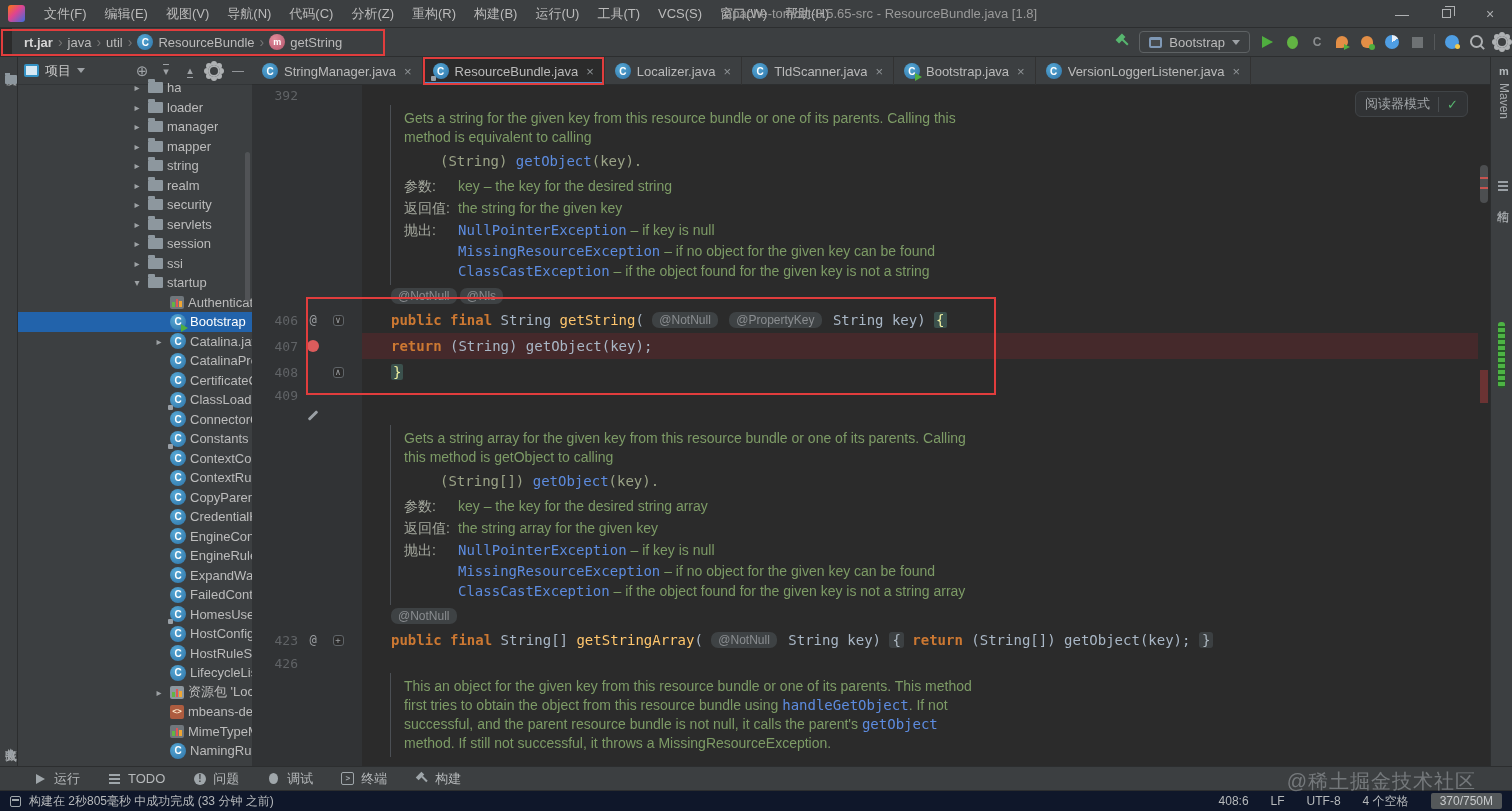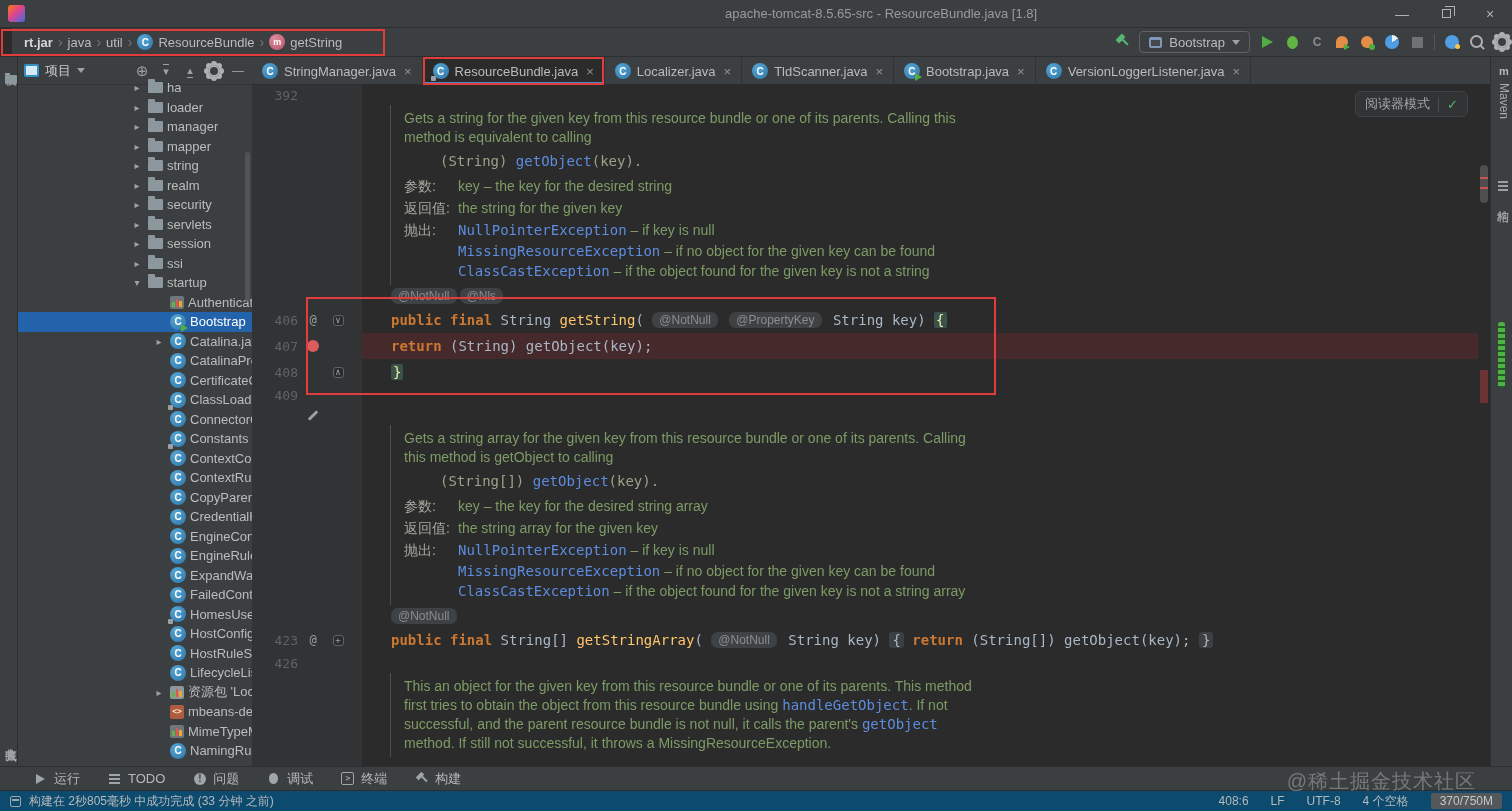--- a/index.html
+++ b/index.html
@@ -161,40 +161,55 @@
   .bic{width:13px;height:13px;position:relative;display:inline-flex;align-items:center;justify-content:center;flex:none;}
   .bic-run::before{content:'';border-left:9px solid #9fa6aa;border-top:5px solid transparent;border-bottom:5px solid transparent;}
   .bic-todo::before{content:'';width:11px;height:2px;background:#9fa6aa;box-shadow:0 4px 0 #9fa6aa,0 8px 0 #9fa6aa;margin-top:-8px;}
   .bic-problems::before{content:'!';width:12px;height:12px;border-radius:50%;background:#9fa6aa;color:#3c3f41;
                         font:bold 10px "Liberation Sans",sans-serif;display:flex;align-items:center;justify-content:center;}
   .bic-debug::before{content:'';width:9px;height:11px;border-radius:50%;background:#9fa6aa;}
   .bic-terminal{border:1px solid #9fa6aa;border-radius:2px;}
   .bic-terminal::before{content:'>';color:#9fa6aa;font:bold 8px "DejaVu Sans Mono",monospace;}
   .bic-build::before{content:'';position:absolute;left:1px;top:2px;width:8px;height:4px;background:#9fa6aa;transform:rotate(-45deg);}
   .bic-build::after{content:'';position:absolute;left:6px;top:6px;width:7px;height:2px;background:#9fa6aa;transform:rotate(45deg);}
-  .statusbar{position:absolute;left:0;top:790px;width:1512px;height:21px;background:#0c4a6e;border-top:1px solid #2c2e2f;
+  .statusbar{position:absolute;left:0;top:790px;width:1512px;height:21px;background:#0f172a;border-top:1px solid #2c2e2f;
              display:flex;align-items:center;font-size:12px;color:#b6b9bb;padding:0 10px;}
   .st-ic{width:11px;height:11px;border:1px solid #9fa6aa;border-radius:2px;margin-right:8px;position:relative;}
   .st-ic::after{content:'';position:absolute;left:1px;top:2px;right:1px;height:2px;background:#9fa6aa;}
   .st-right{margin-left:auto;display:flex;align-items:center;gap:22px;}
   .memchip{background:#54585a;padding:1px 9px;border-radius:2px;color:#c7cacc;}
   .watermark{position:absolute;right:36px;bottom:16px;font-size:20px;color:rgba(195,200,205,.42);
              letter-spacing:1px;pointer-events:none;z-index:50;}
   
   .ann{position:absolute;border:2px solid #e13d3d;pointer-events:none;z-index:40;}
   .ann1{left:1px;top:29px;width:384px;height:27px;}
   .ann3{left:306px;top:297px;width:690px;height:98px;}
 </style>
 </head>
 <body>
 
 <div class="root">
 
   <div class="titlebar">
     <span class="logo"></span>
+    <div class="menus">
+        <span class="menu-item">文件(F)</span>
+        <span class="menu-item">编辑(E)</span>
+        <span class="menu-item">视图(V)</span>
+        <span class="menu-item">导航(N)</span>
+        <span class="menu-item">代码(C)</span>
+        <span class="menu-item">分析(Z)</span>
+        <span class="menu-item">重构(R)</span>
+        <span class="menu-item">构建(B)</span>
+        <span class="menu-item">运行(U)</span>
+        <span class="menu-item">工具(T)</span>
+        <span class="menu-item">VCS(S)</span>
+        <span class="menu-item">窗口(W)</span>
+        <span class="menu-item">帮助(H)</span>
+      </div>
     <span class="wintitle">apache-tomcat-8.5.65-src - ResourceBundle.java [1.8]</span>
     <div class="winctl">
       <span class="wc">—</span>
       <span class="wc">
           <i class="restore-ic"></i>
         </span>
       <span class="wc">×</span>
     </div>
   </div>
 

